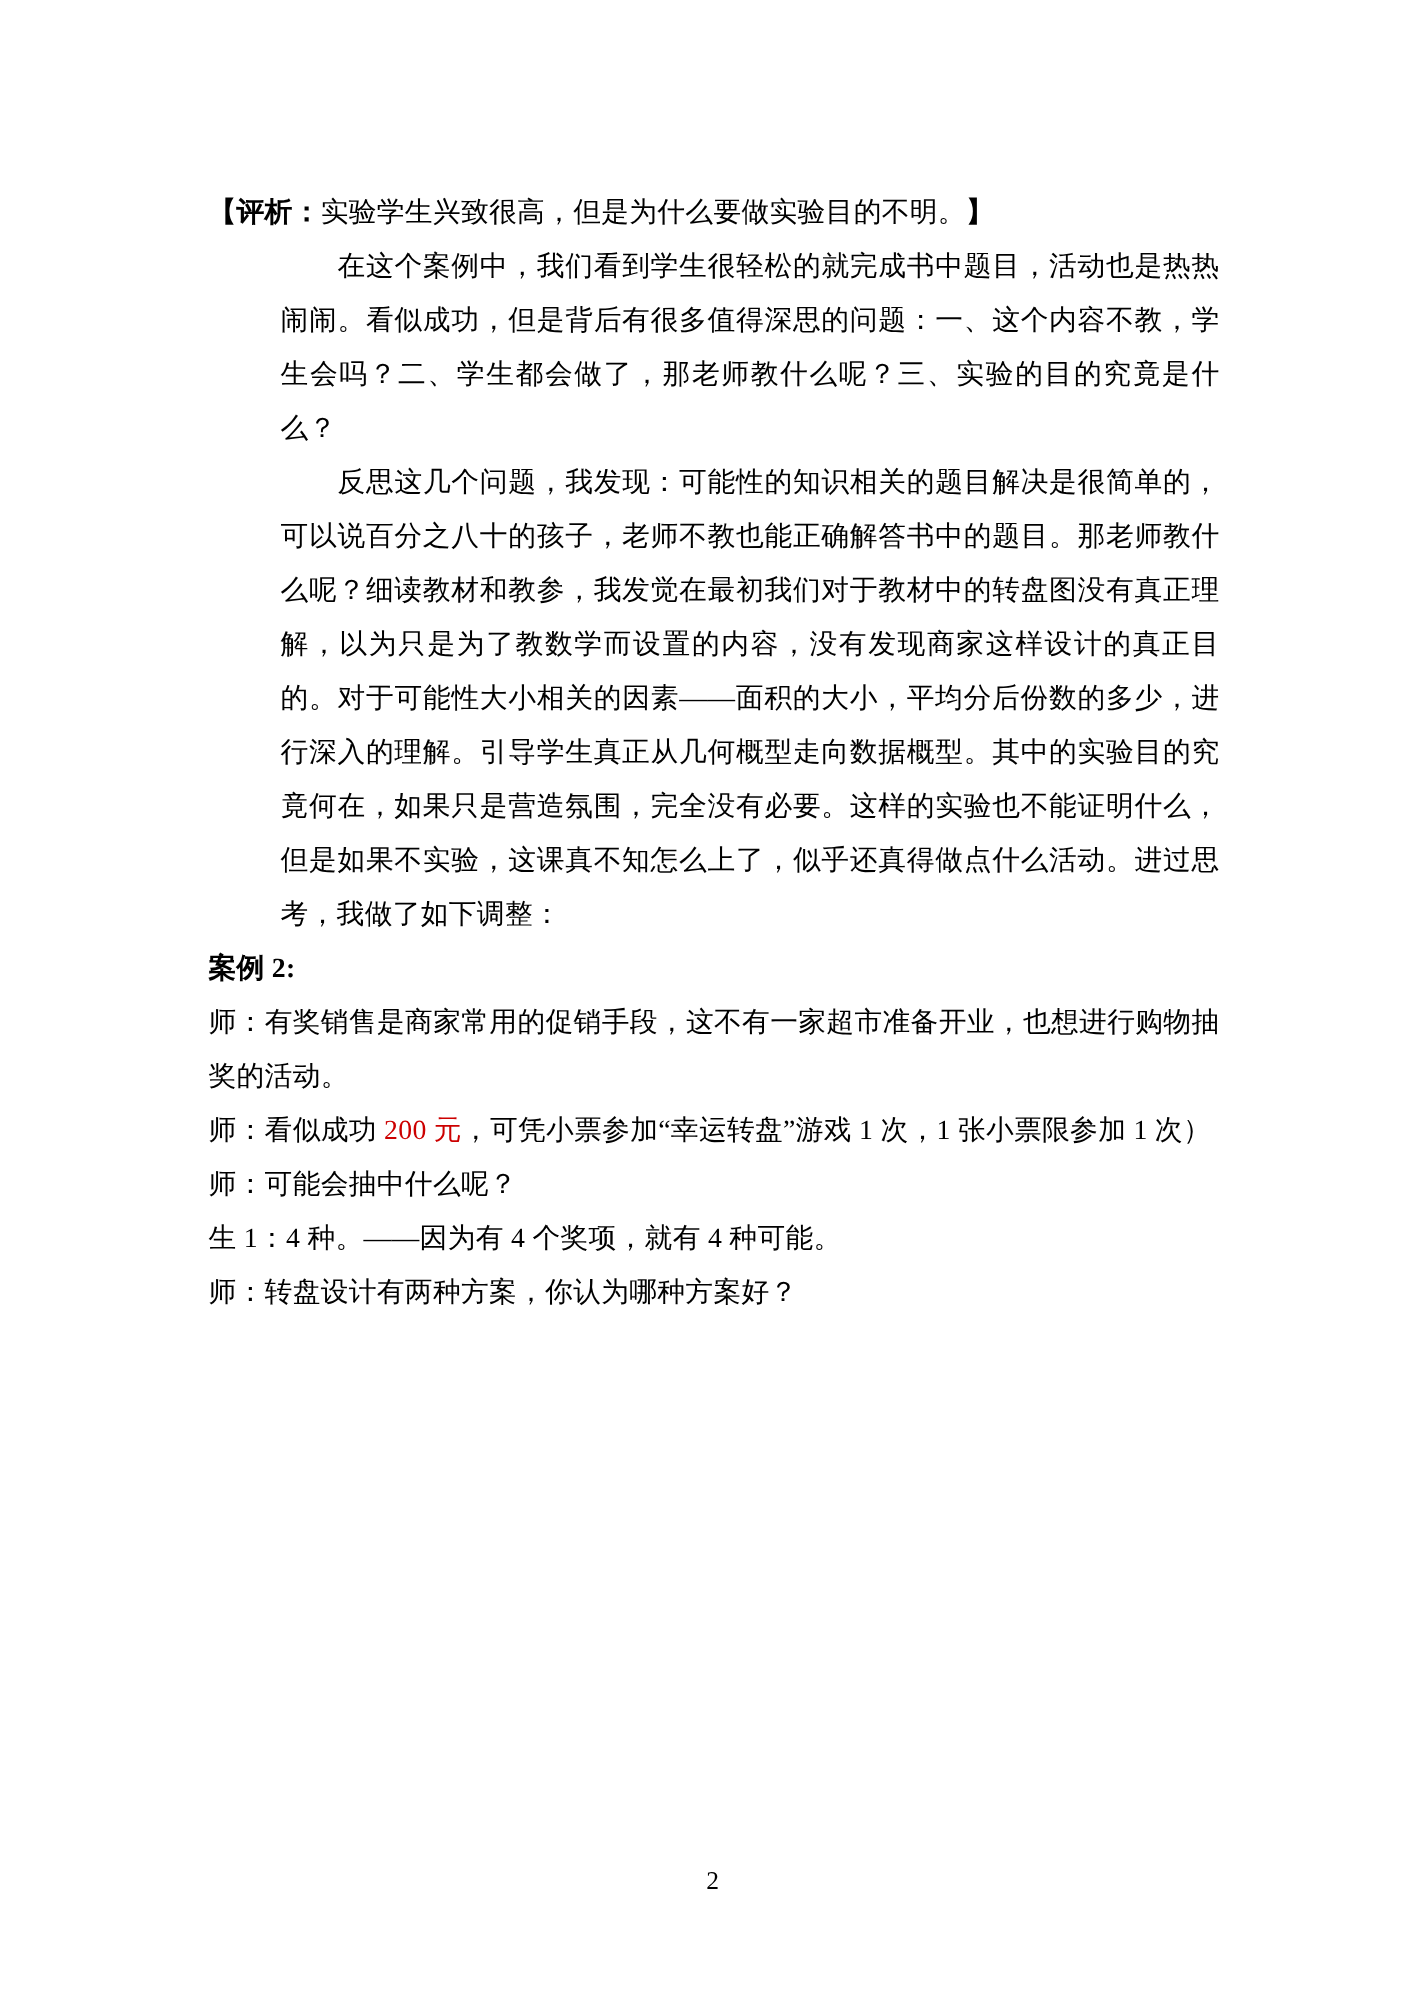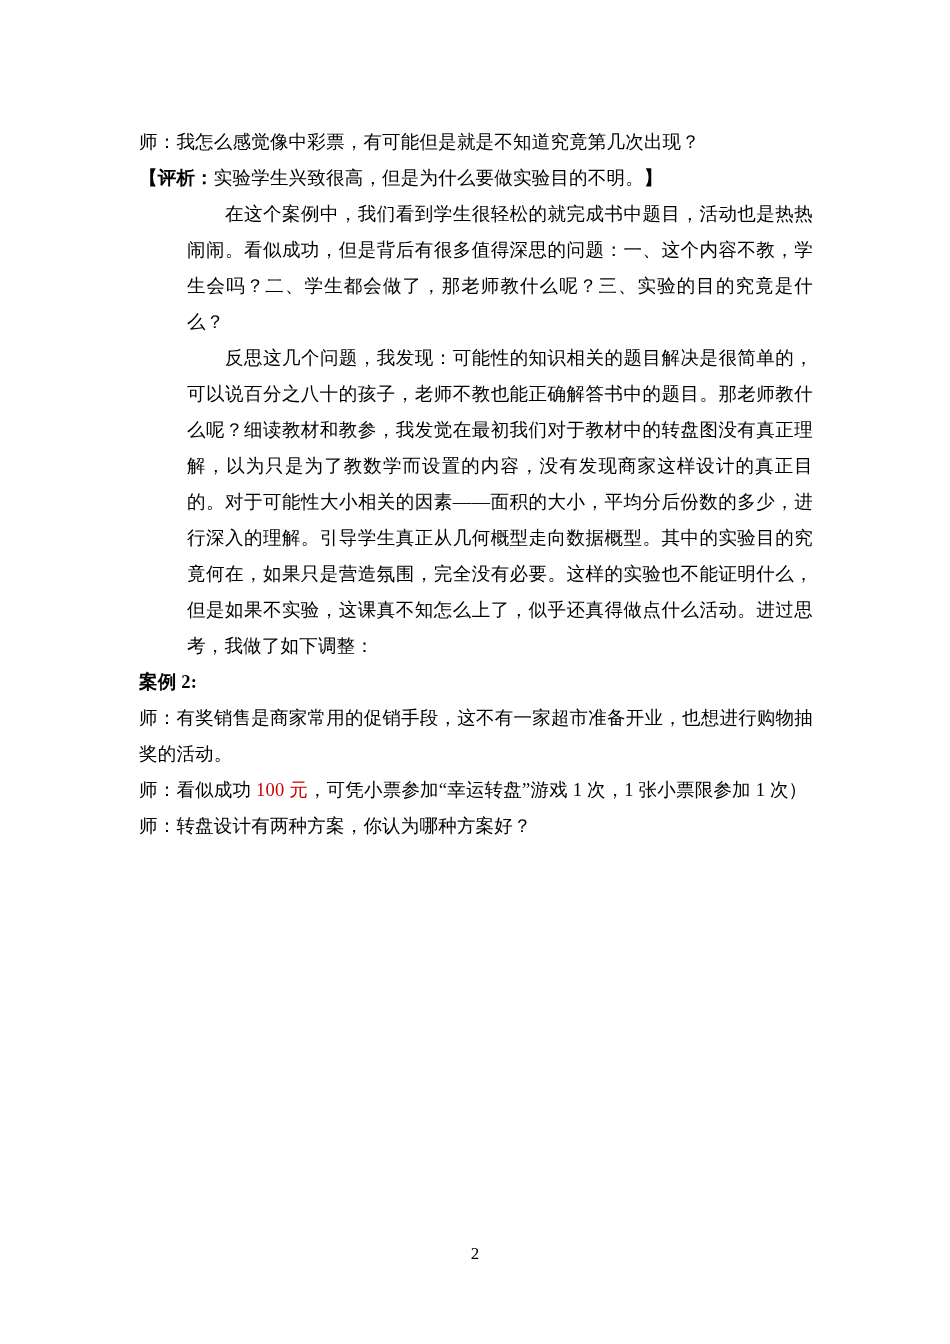--- a/index.html
+++ b/index.html
@@ -47,25 +47,26 @@
     text-align: center;
     font-size: 17px;
     line-height: 22px;
   }
 </style>
 </head>
 <body>
 
 <div class="page">
   <div class="doc-body">
-      <p><span>师：我怎么感觉像中彩票，有可能但是就是不知道究竟第几次出现？</span></p>
       <p><span class="seg-bold">【评析：</span><span>实验学生兴致很高，但是为什么要做实验目的不明。</span><span class="seg-bold">】</span></p>
       <p class="indent"><span>在这个案例中，我们看到学生很轻松的就完成书中题目，活动也是热热闹闹。看似成功，但是背后有很多值得深思的问题：一、这个内容不教，学生会吗？二、学生都会做了，那老师教什么呢？三、实验的目的究竟是什么？</span></p>
       <p class="indent"><span>反思这几个问题，我发现：可能性的知识相关的题目解决是很简单的，可以说百分之八十的孩子，老师不教也能正确解答书中的题目。那老师教什么呢？细读教材和教参，我发觉在最初我们对于教材中的转盘图没有真正理解，以为只是为了教数学而设置的内容，没有发现商家这样设计的真正目的。对于可能性大小相关的因素——面积的大小，平均分后份数的多少，进行深入的理解。引导学生真正从几何概型走向数据概型。其中的实验目的究竟何在，如果只是营造氛围，完全没有必要。这样的实验也不能证明什么，但是如果不实验，这课真不知怎么上了，似乎还真得做点什么活动。进过思考，我做了如下调整：</span></p>
       <p><span class="seg-bold">案例 2:</span></p>
       <p><span>师：有奖销售是商家常用的促销手段，这不有一家超市准备开业，也想进行购物抽奖的活动。</span></p>
-      <p><span>师：看似成功 </span><span style="color: rgb(204, 0, 0);">100 元</span><span>，可凭小票参加“幸运转盘”游戏 1 次，1 张小票限参加 1 次）</span></p>
+      <p><span>师：看似成功 </span><span style="color: rgb(204, 0, 0);">200 元</span><span>，可凭小票参加“幸运转盘”游戏 1 次，1 张小票限参加 1 次）</span></p>
+      <p><span>师：可能会抽中什么呢？</span></p>
+      <p><span>生 1：4 种。——因为有 4 个奖项，就有 4 种可能。</span></p>
       <p><span>师：转盘设计有两种方案，你认为哪种方案好？</span></p>
     </div>
   <div class="page-footer">
     <span>2</span>
   </div>
 </div>
 
 </body></html>

